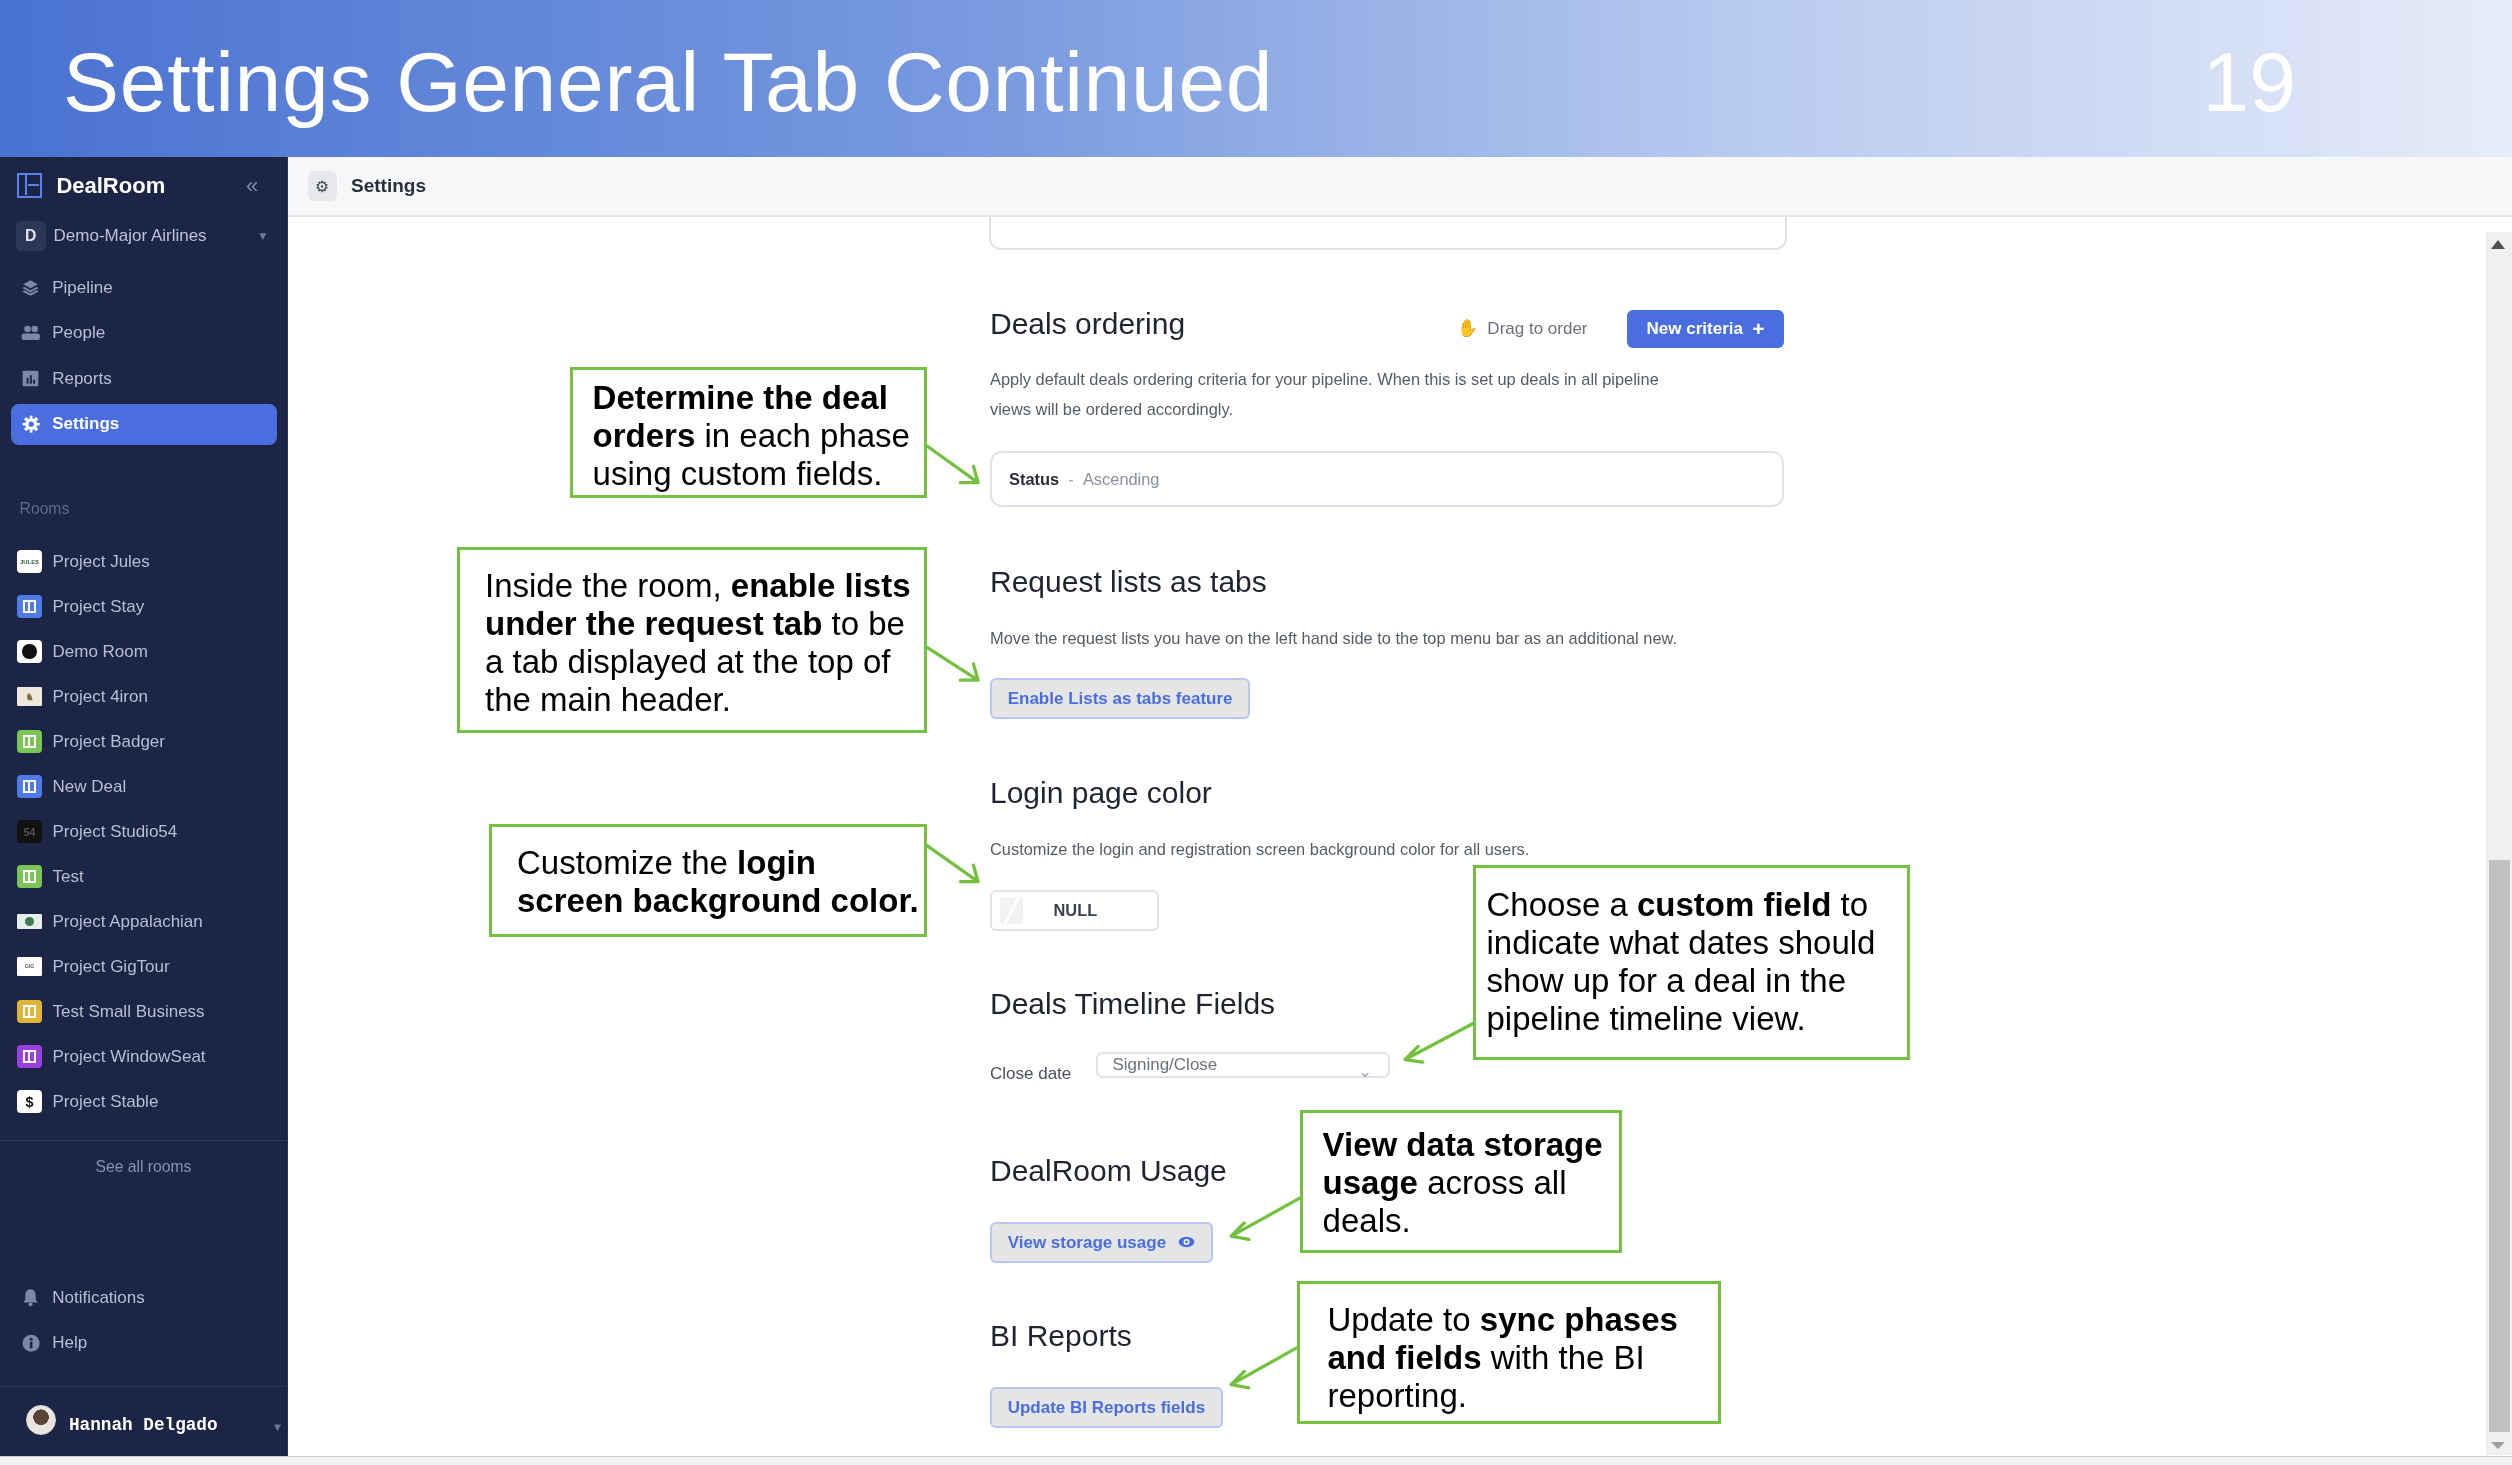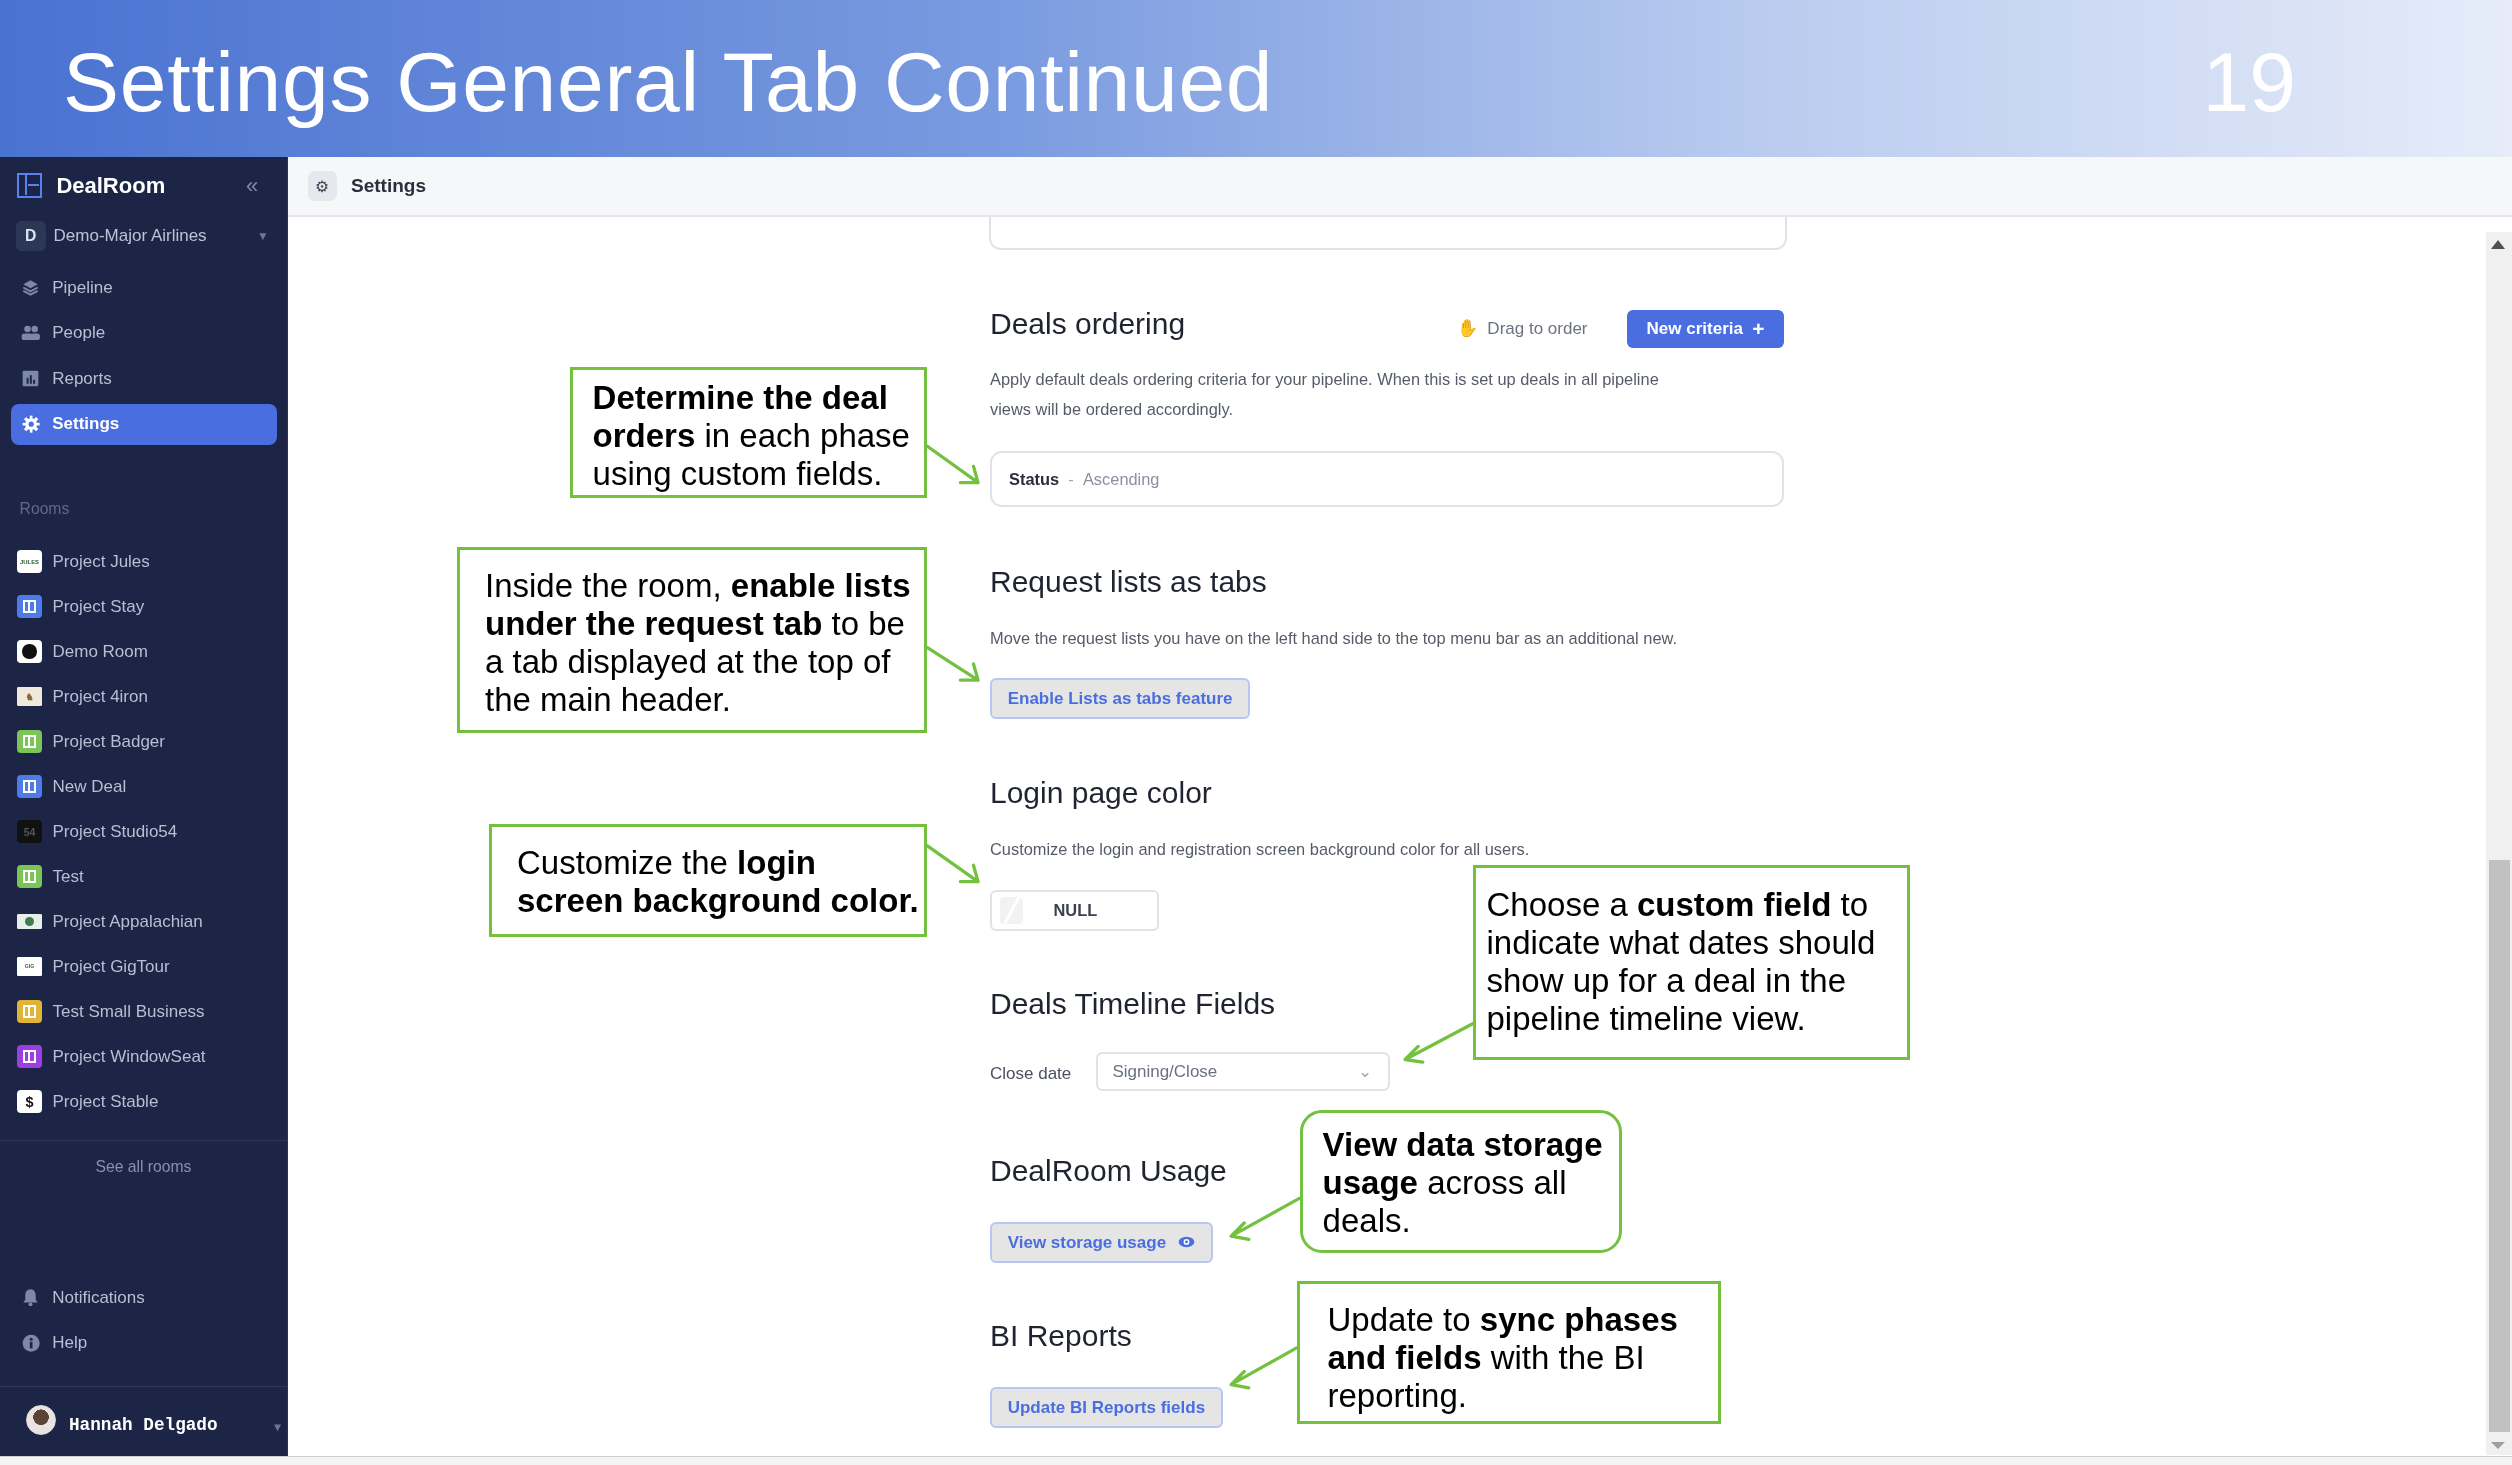--- a/index.html
+++ b/index.html
@@ -286,21 +286,21 @@
 
   <div class="sec-title" style="left:702px;top:559px;">Login page color</div>
   <div class="sec-desc" style="left:702px;top:617px;">Customize the login and registration screen background color for all users.</div>
   <div class="swatch-btn" style="left:702px;top:673px;width:169px;height:41px;">
     <span class="swatch"></span>
     <span>NULL</span>
   </div>
 
   <div class="sec-title" style="left:702px;top:770px;">Deals Timeline Fields</div>
   <div class="field-label" style="left:702px;top:847px;">Close date</div>
-  <div class="select" style="left:808px;top:835px;width:294px;height:39px;">
+  <div class="select" style="left:808px;top:835px;width:294px;height:26px;">
     <span>Signing/Close</span>
     <span class="select-chev">⌄</span>
   </div>
 
   <div class="sec-title" style="left:702px;top:937px;">DealRoom Usage</div>
   <div class="btn-outline" style="left:702px;top:1005px;height:41px;">
     <span>View storage usage</span>
     <span style="margin-left:11.8px;">
       <svg width="17" height="11.8" viewBox="0 0 26 18">
           <ellipse cx="13" cy="9" rx="12" ry="8" fill="#4a6ee0"></ellipse>
@@ -323,21 +323,21 @@
 </div>
 
 <div class="callout" style="left:489px;top:824px;width:438px;height:113px;padding:17px 0 0 25px;">
   <span>Customize the </span><b>login screen background color.</b>
 </div>
 
 <div class="callout" style="left:1473px;top:865px;width:437px;height:195px;padding:18.3px 9.2px 0 10.5px;">
   <span>Choose a </span><b>custom field</b><span> to indicate what dates should show up for a deal in the pipeline timeline view.</span>
 </div>
 
-<div class="callout" style="left:1300px;top:1110px;width:322px;height:143px;padding:13px 13px 0 19.6px;border-radius:22px;">
+<div class="callout" style="left:1300px;top:1110px;width:322px;height:143px;padding:13px 13px 0 19.6px;">
   <b>View data storage usage</b><span> across all deals.</span>
 </div>
 
 <div class="callout" style="left:1297px;top:1281px;width:424px;height:143px;padding:17px 13px 0 27.5px;">
   <span>Update to </span><b>sync phases and fields</b><span> with the BI reporting.</span>
 </div>
 
 <svg class="arrows" viewBox="0 0 3840 2240">
   <g stroke="#73c13f" stroke-width="5" fill="none" stroke-linecap="round">
     <path d="M1417 682 L1495 738 M1495 738 L1468 738 M1495 738 L1488 713"></path>

